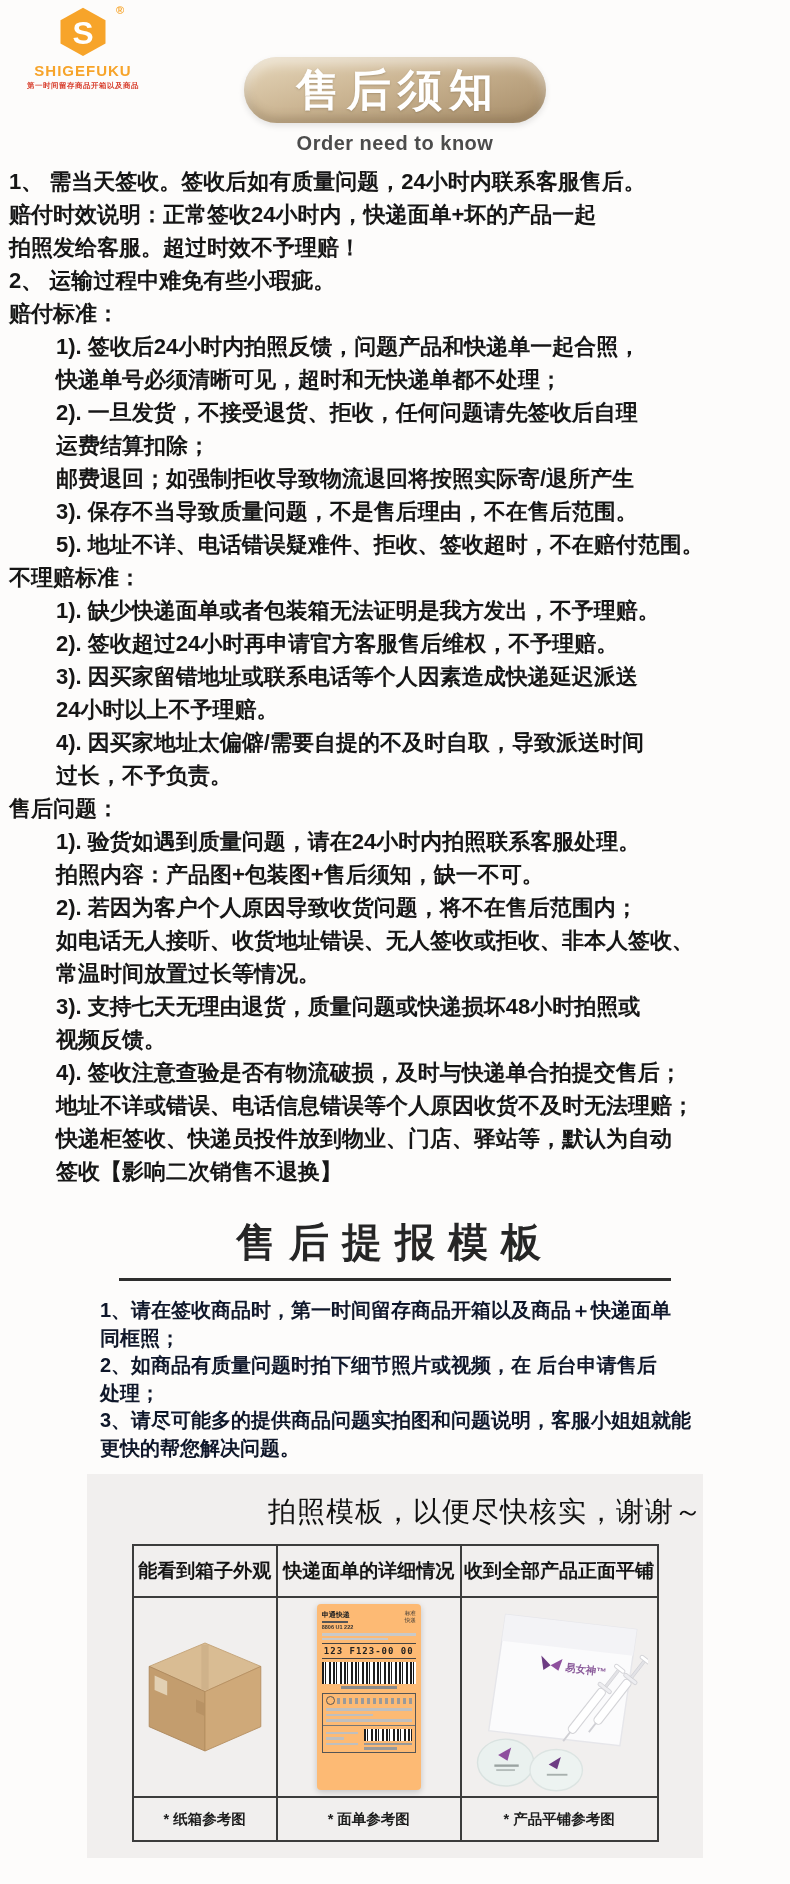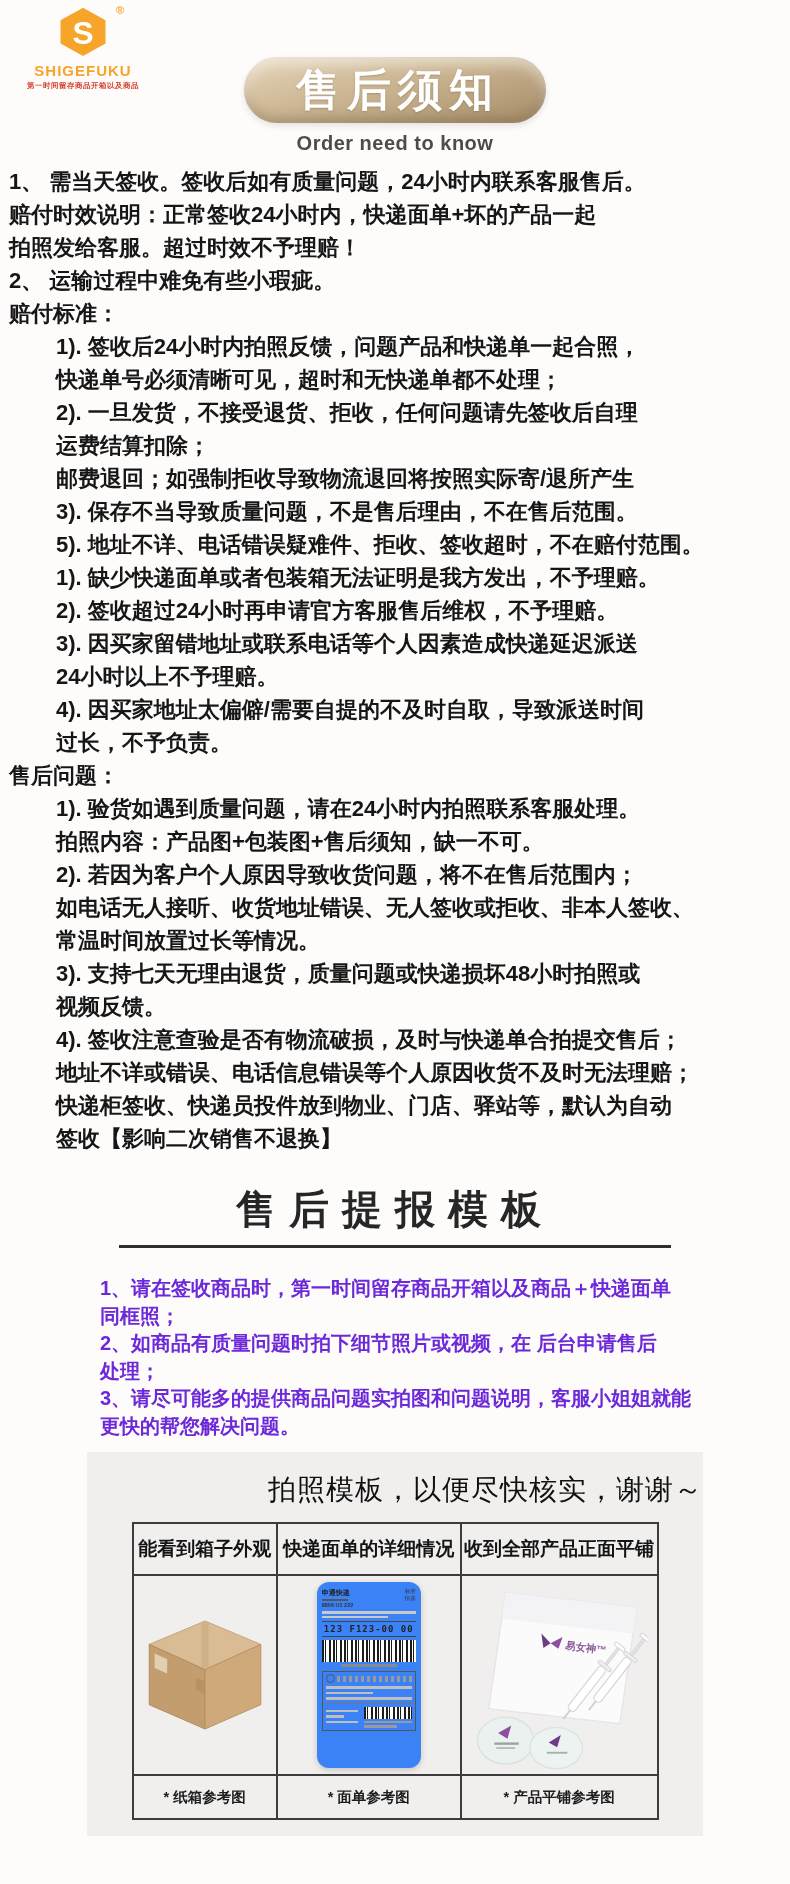--- a/index.html
+++ b/index.html
@@ -31,37 +31,37 @@
   .banner-sub { margin-top:9px; text-align:center; font-size:20px; font-weight:bold; color:#4c4c4c; letter-spacing:.5px; }
 
   
   .notice { margin-top:10px; font-size:22px; line-height:33px; font-weight:600; color:#161616; }
   .notice p { margin:0; padding-left:9px; white-space:nowrap; }
   .notice p.ind { padding-left:56px; }
 
   
   .tpl-title { margin:30px 0 0; text-align:center; font-size:40px; line-height:48px; font-weight:bold; color:#262626; letter-spacing:13px; }
   .tpl-rule { width:552px; height:3px; background:#2e2e2e; margin:12px auto 0; }
-  .tpl-lines { margin-top:27px; font-size:20px; line-height:27.5px; font-weight:600; color:#6d28d9; }
+  .tpl-lines { margin-top:16px; font-size:20px; line-height:27.5px; font-weight:600; color:#0f172a; }
   .tpl-lines p { margin:0; padding-left:100px; white-space:nowrap; }
 
   
   .photo-panel { width:616px; margin:12px auto 0; background:#f1efee; padding:22px 0 16px; }
   .panel-title { margin:0; text-align:right; font-size:28px; line-height:32px; font-weight:400; color:#101010; letter-spacing:1px; }
   table.ref { width:527px; margin:16px auto 0; border-collapse:collapse; table-layout:fixed; }
   table.ref col.c1 { width:27.5%; } table.ref col.c2 { width:35%; } table.ref col.c3 { width:37.5%; }
   table.ref th, table.ref td { border:2px solid #3c3c3c; padding:0; }
   table.ref th { height:50px; font-size:19px; font-weight:bold; color:#141414; text-align:center; }
   td.imgcell { height:198px; text-align:center; vertical-align:middle; }
   .imgbox { height:198px; display:flex; align-items:center; justify-content:center; overflow:hidden; }
   td.capcell { height:42px; font-size:14.5px; font-weight:bold; color:#1d1d1d; text-align:center; }
 
   
   .waybill {
-    width:104px; height:186px; background:#3b82f6; border-radius:12px; margin:7px auto;
+    width:104px; height:186px; background:#fdba74; border-radius:4px; margin:7px auto;
     box-shadow:0 2px 6px rgba(0,0,0,.18); padding:6px 5px; box-sizing:border-box; text-align:left;
   }
   .wb-top { display:flex; justify-content:space-between; align-items:flex-start; }
   .wb-courier { font-size:7px; font-weight:bold; color:#222; }
   .wb-courier .ubar { display:block; width:26px; height:2px; background:#555; margin-top:1px; }
   .wb-code { font-size:5.5px; color:#333; margin-top:1px; }
   .wb-tags { font-size:5.5px; color:#333; text-align:right; line-height:7px; }
   .wb-lines { margin-top:3px; }
   .wb-lines i { display:block; height:2.5px; background:#c9c9c9; margin-bottom:2px; }
   .wb-lines i:last-child { width:70%; }
@@ -118,20 +118,21 @@
     <p>拍照发给客服。超过时效不予理赔！</p>
     <p>2、 运输过程中难免有些小瑕疵。</p>
     <p>赔付标准：</p>
     <p class="ind">1). 签收后24小时内拍照反馈，问题产品和快递单一起合照，</p>
     <p class="ind">快递单号必须清晰可见，超时和无快递单都不处理；</p>
     <p class="ind">2). 一旦发货，不接受退货、拒收，任何问题请先签收后自理</p>
     <p class="ind">运费结算扣除；</p>
     <p class="ind">邮费退回；如强制拒收导致物流退回将按照实际寄/退所产生</p>
     <p class="ind">3). 保存不当导致质量问题，不是售后理由，不在售后范围。</p>
     <p class="ind">5). 地址不详、电话错误疑难件、拒收、签收超时，不在赔付范围。</p>
+    <p>不理赔标准：</p>
     <p class="ind">1). 缺少快递面单或者包装箱无法证明是我方发出，不予理赔。</p>
     <p class="ind">2). 签收超过24小时再申请官方客服售后维权，不予理赔。</p>
     <p class="ind">3). 因买家留错地址或联系电话等个人因素造成快递延迟派送</p>
     <p class="ind">24小时以上不予理赔。</p>
     <p class="ind">4). 因买家地址太偏僻/需要自提的不及时自取，导致派送时间</p>
     <p class="ind">过长，不予负责。</p>
     <p>售后问题：</p>
     <p class="ind">1). 验货如遇到质量问题，请在24小时内拍照联系客服处理。</p>
     <p class="ind">拍照内容：产品图+包装图+售后须知，缺一不可。</p>
     <p class="ind">2). 若因为客户个人原因导致收货问题，将不在售后范围内；</p>

